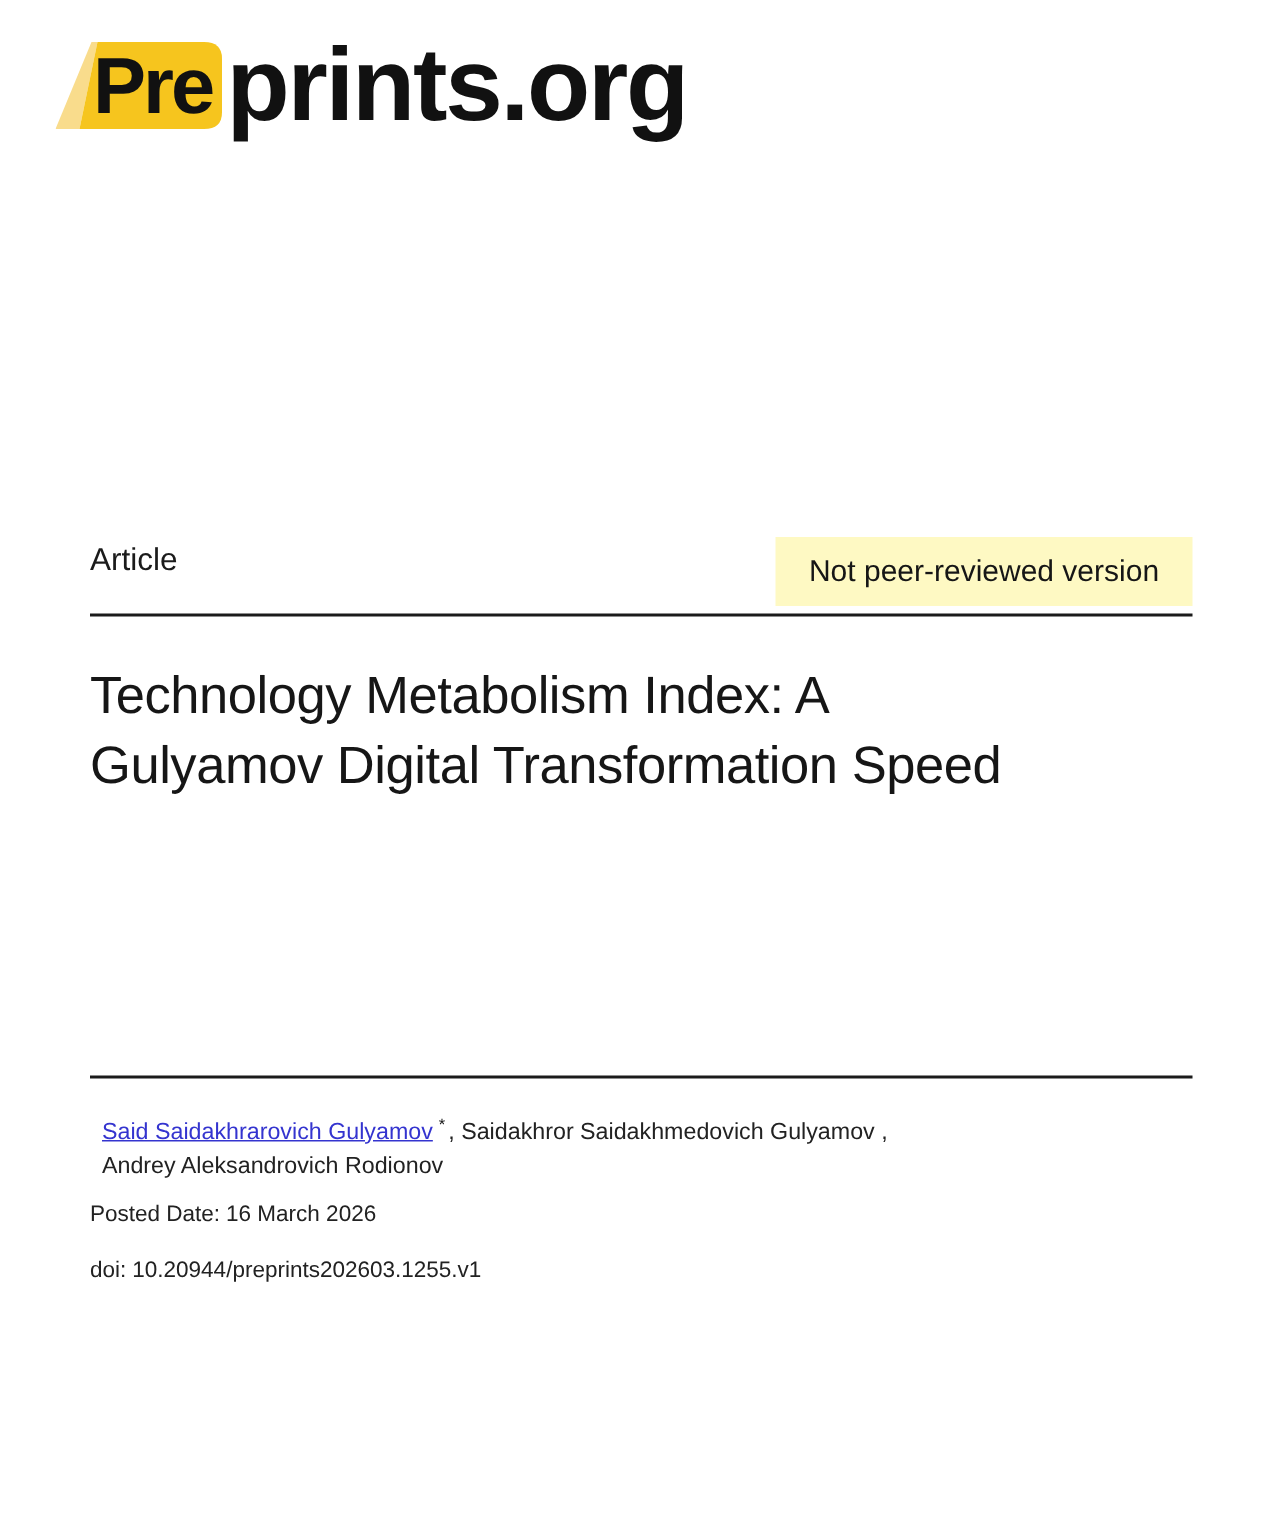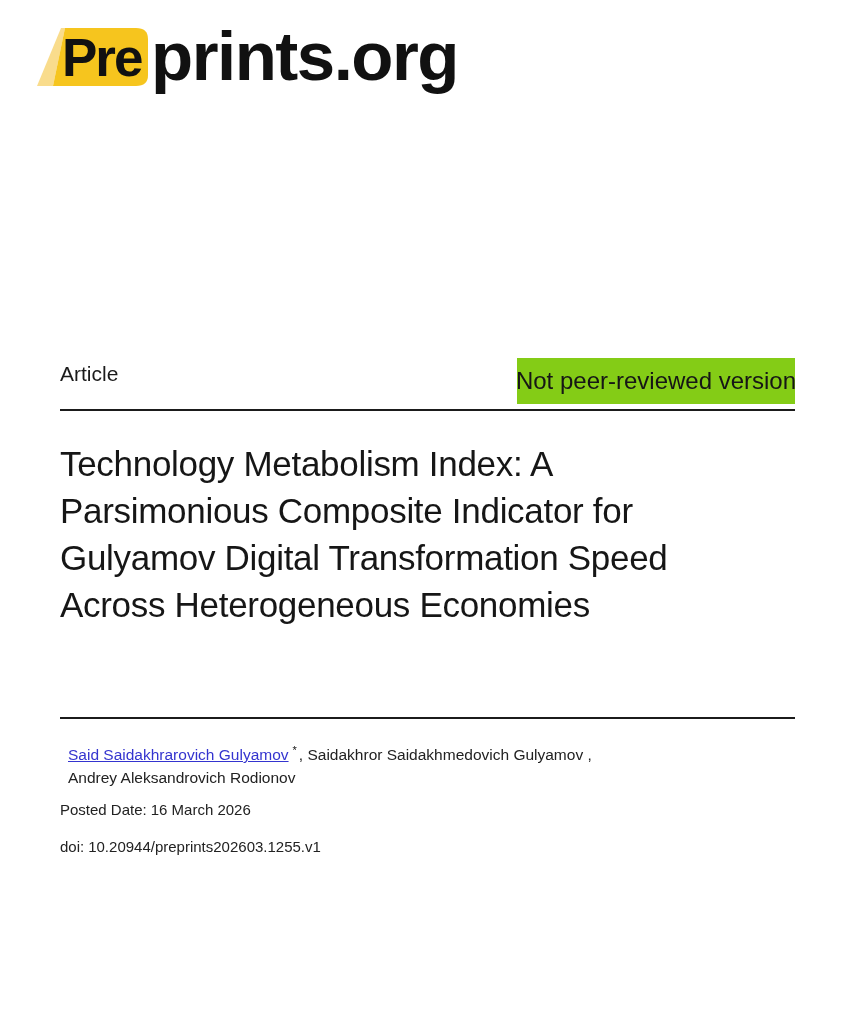--- a/index.html
+++ b/index.html
@@ -68,25 +68,25 @@
     top: 362px;
     font-size: 21px;
     color: #1b1b1b;
   }
   .badge {
     position: absolute;
     left: 493px;
     top: 358px;
     width: 278px;
     height: 46px;
-    background: #84cc16;
+    background: #fef9c3;
     display: flex;
     align-items: center;
     justify-content: center;
-    font-size: 24px;
+    font-size: 20px;
     color: #161616;
     white-space: nowrap;
   }
   .rule {
     position: absolute;
     left: 36px;
     width: 735px;
     height: 2px;
     background: #1b1b1b;
   }
@@ -161,23 +161,21 @@
     <span class="logo-rest">prints.org</span>
   </div>
 
   <div class="article-type">Article</div>
   <div class="badge">Not peer-reviewed version</div>
 
   <div class="rule rule-top"></div>
 
   <h1 class="title">
     <div class="title-line">Technology Metabolism Index: A</div>
-    <div class="title-line">Parsimonious Composite Indicator for</div>
     <div class="title-line">Gulyamov Digital Transformation Speed</div>
-    <div class="title-line">Across Heterogeneous Economies</div>
   </h1>
 
   <div class="rule rule-authors"></div>
 
   <div class="authors">
     <div><a class="author-link">Said Saidakhrarovich Gulyamov</a><sup class="author-marker">*</sup><span>, Saidakhror Saidakhmedovich Gulyamov ,</span></div>
     <div>Andrey Aleksandrovich Rodionov</div>
   </div>
 
   <div class="meta-row posted-row">

